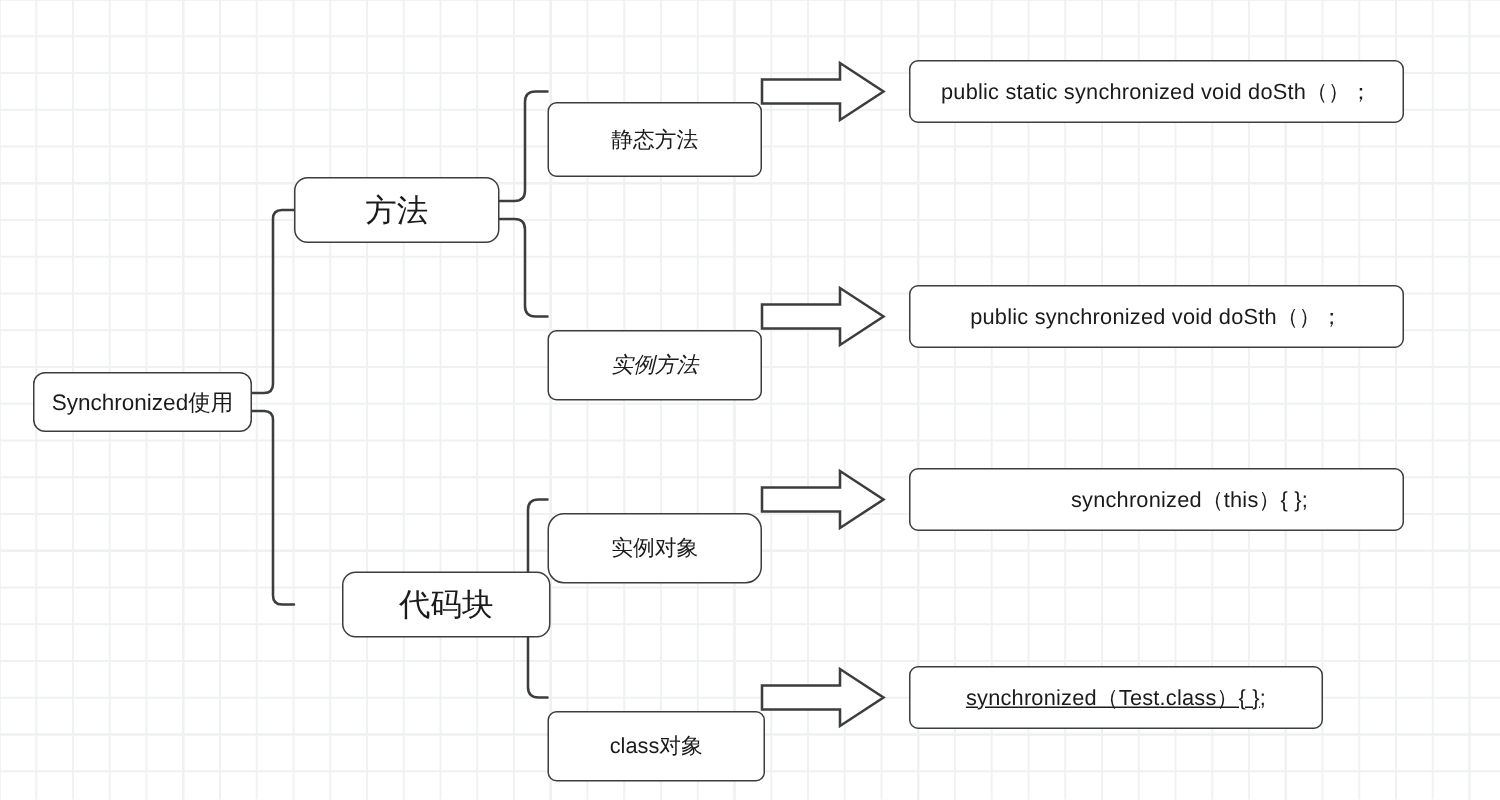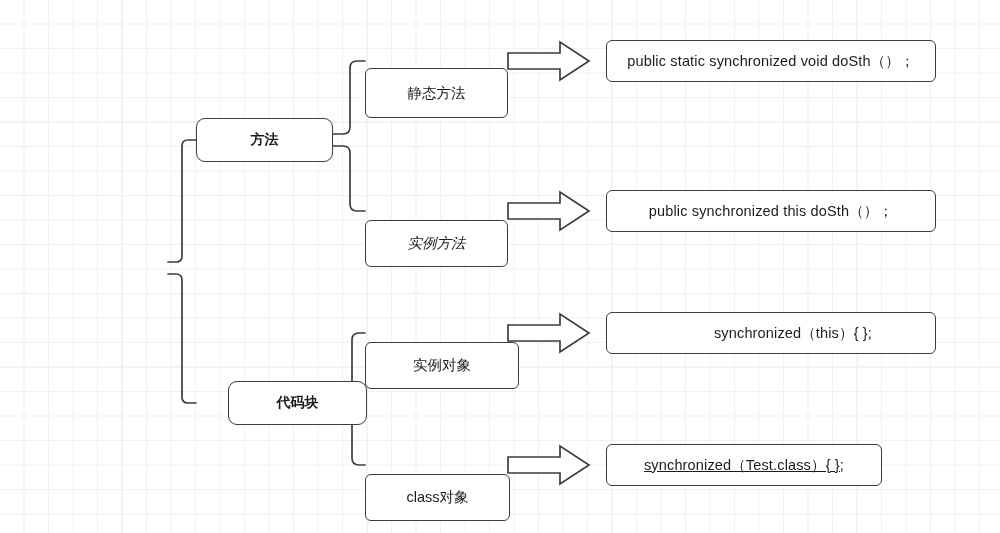--- a/index.html
+++ b/index.html
@@ -29,21 +29,21 @@
     border:1.6px solid #3d3d3d;
     border-radius:7px;
     display:flex;
     align-items:center;
     justify-content:center;
     color:#1b1b1b;
     white-space:nowrap;
     z-index:3;
   }
   .node.root{border-radius:8px;font-size:15px;}
-  .node.level2{border-radius:9px;font-size:14px;font-weight:bold;}
+  .node.level2{border-radius:9px;font-size:21px;}
   .node.level3{border-radius:6px;font-size:14.5px;margin-top:32px;}
   .node.code{border-radius:6px;font-size:14.5px;letter-spacing:.15px;margin-left:16px;}
 </style>
 </head>
 <body>
 
 <div id="canvas">
 
   <svg id="links" viewBox="0 0 1000 533" xmlns="http://www.w3.org/2000/svg">
     <g fill="none" stroke="#3d3d3d" stroke-width="1.7" stroke-linecap="round" stroke-linejoin="round">
@@ -59,47 +59,50 @@
     </g>
 
     <g fill="#ffffff" stroke="#3d3d3d" stroke-width="1.7" stroke-linejoin="miter">
       <path d="M508,53 L560,53 L560,42 L589,61 L560,80 L560,69 L508,69 Z"></path>
       <path d="M508,203 L560,203 L560,192 L589,211 L560,230 L560,219 L508,219 Z"></path>
       <path d="M508,325 L560,325 L560,314 L589,333 L560,352 L560,341 L508,341 Z"></path>
       <path d="M508,457 L560,457 L560,446 L589,465 L560,484 L560,473 L508,473 Z"></path>
     </g>
   </svg>
 
+  <div class="node root" style="left:22px;top:248px;width:146px;height:40px;">
+    <span>Synchronized使用</span>
+  </div>
 
   <div class="node level2" style="left:196px;top:118px;width:137px;height:44px;">
     <span>方法</span>
   </div>
   <div class="node level2" style="left:196px;top:381px;width:139px;height:44px;margin-left:32px;">
     <span>代码块</span>
   </div>
 
   <div class="node level3" style="left:365px;top:36px;width:143px;height:50px;">
     <span>静态方法</span>
   </div>
   <div class="node level3" style="left:365px;top:188px;width:143px;height:47px;font-style:italic;">
     <span>实例方法</span>
   </div>
 
-  <div class="node level3" style="left:365px;top:310px;width:154px;height:47px;">
+  <div class="node level3" style="left:365px;top:310px;width:143px;height:47px;border-radius:11px;">
     <span>实例对象</span>
   </div>
   <div class="node level3" style="left:365px;top:442px;width:145px;height:47px;text-align:center;">
     <span>class对象</span>
   </div>
 
   <div class="node code" style="left:590px;top:40px;width:330px;height:42px;">
     <span>public static  synchronized void doSth（）；</span>
   </div>
   <div class="node code" style="left:590px;top:190px;width:330px;height:42px;">
-    <span>public   synchronized this doSth（）；</span>
+    <span>public   synchronized void doSth（）；</span>
   </div>
   <div class="node code" style="left:590px;top:312px;width:330px;height:42px;padding-left:44px;">
     <span>synchronized（this）{ };</span>
   </div>
   <div class="node code" style="left:590px;top:444px;width:276px;height:42px;text-decoration:underline;">
     <span>synchronized（Test.class）{ };</span>
   </div>
 
 </div>
 

